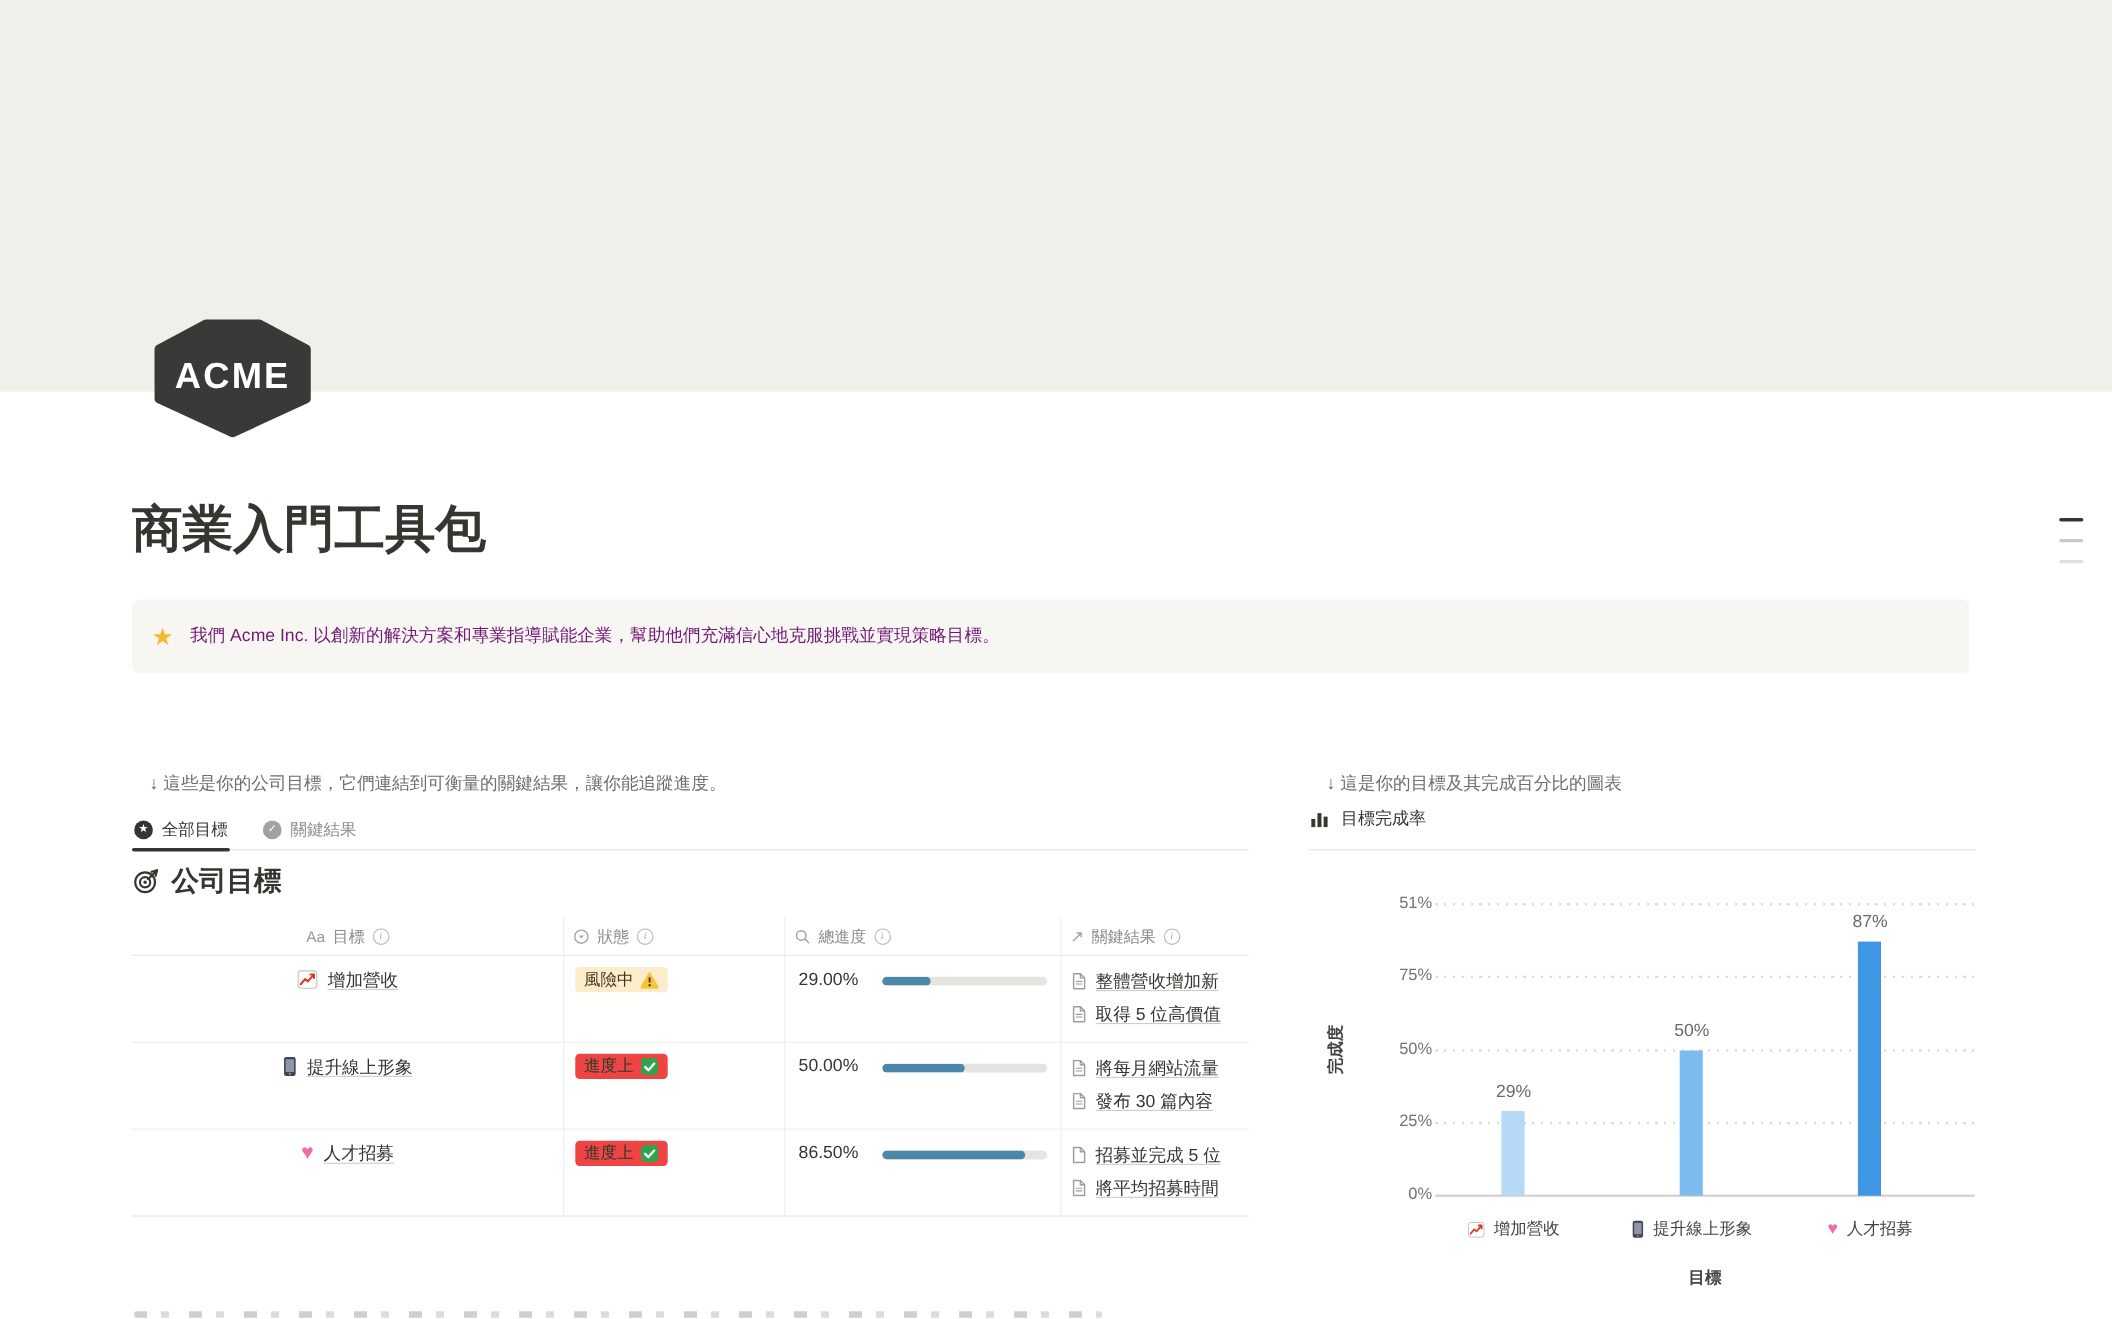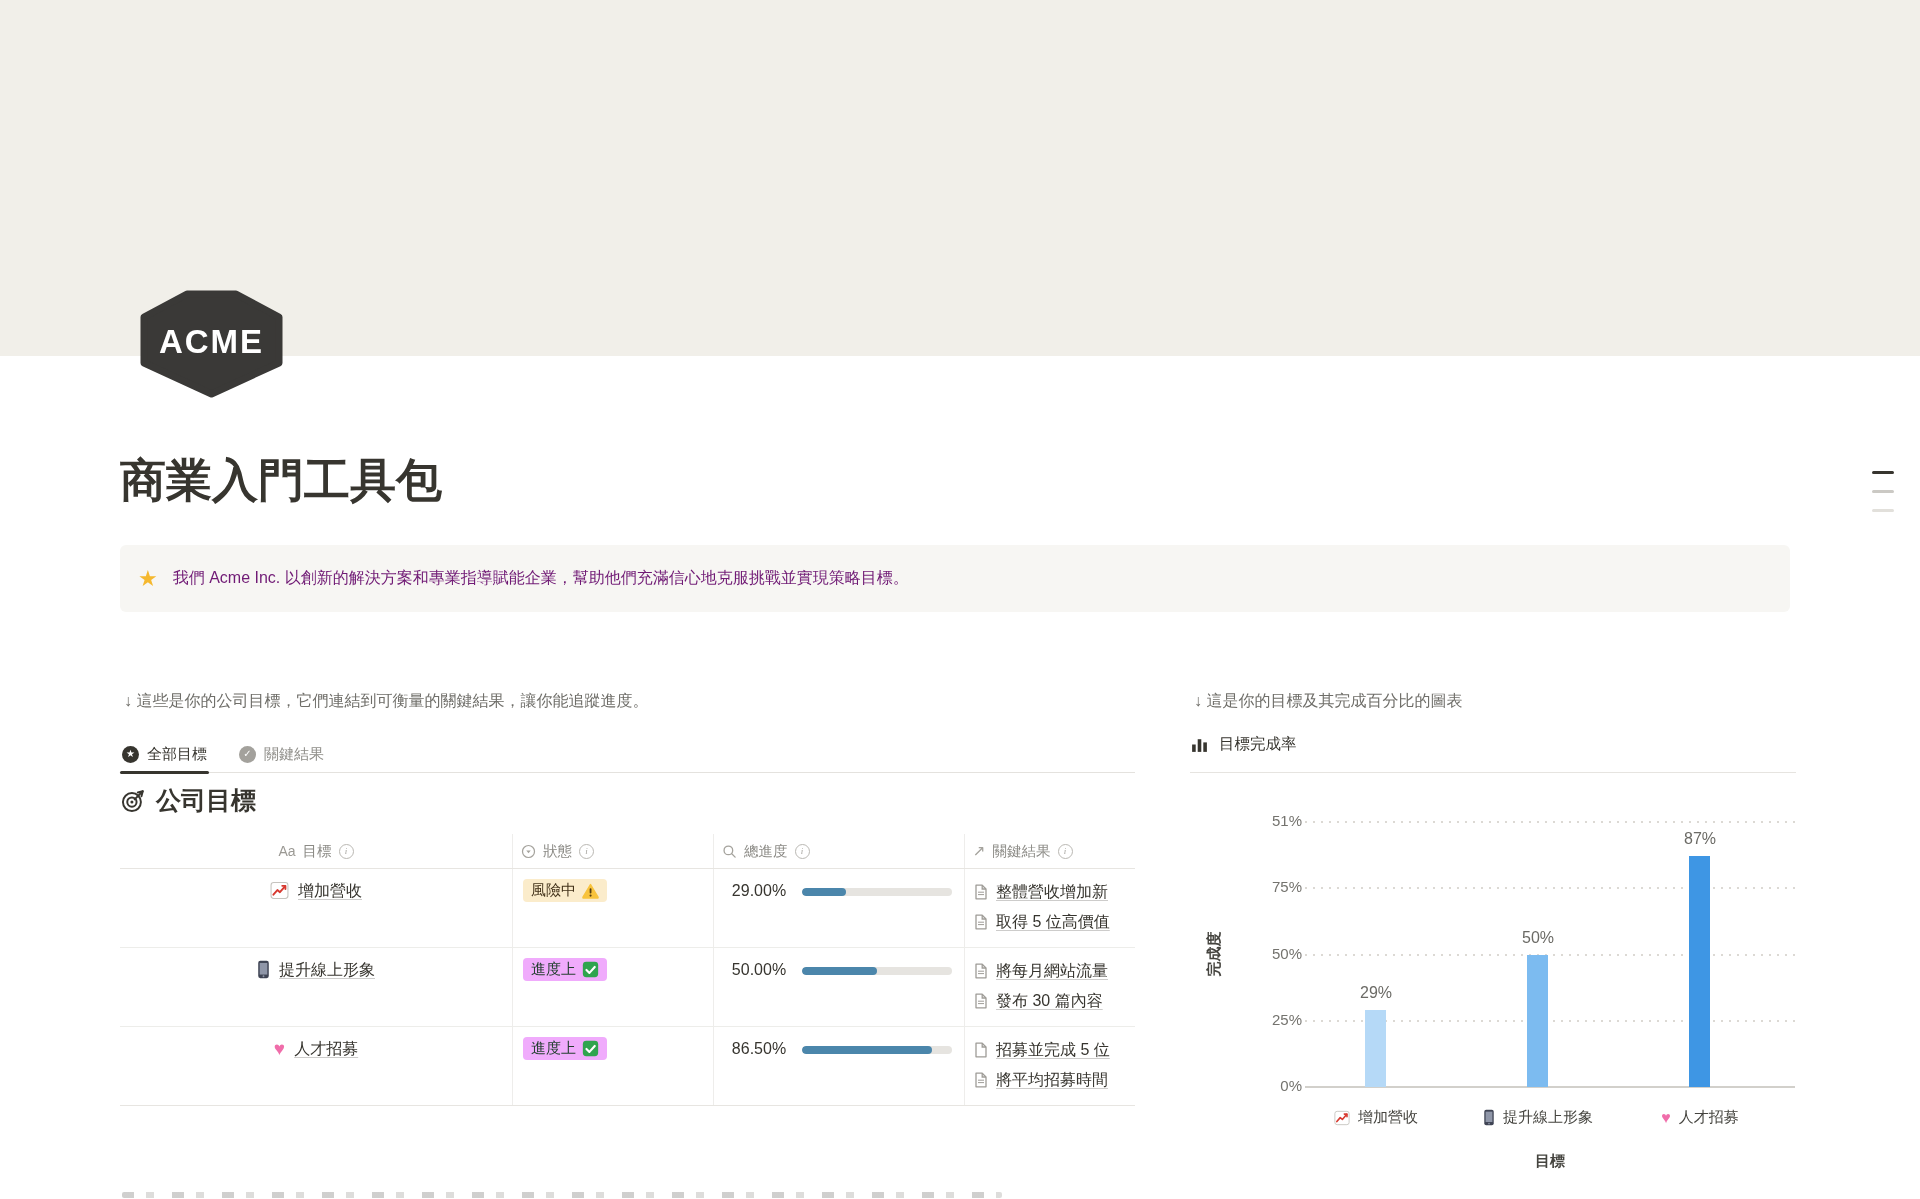--- a/index.html
+++ b/index.html
@@ -20,21 +20,21 @@
   
   .page-title{position:absolute;left:120px;top:452px;font-size:46px;line-height:56px;font-weight:700;color:#37352f;margin:0;}
   
   .callout{position:absolute;left:120px;top:545px;width:1670px;height:67px;background:#f7f6f3;border-radius:6px;
     display:flex;align-items:center;padding:0 18px;box-sizing:border-box;gap:15px;}
   .callout .star{font-size:22px;color:#f5b82e;line-height:1;}
   .callout .ctext{font-size:16px;color:#701a75;}
   
   .col-left{position:absolute;left:120px;top:684px;width:1015px;}
   .col-right{position:absolute;left:1190px;top:684px;width:606px;height:515px;}
-  .desc{position:absolute;left:0;top:0;font-size:16px;line-height:26px;color:#6f6e69;white-space:nowrap;margin:4px;}
+  .desc{position:absolute;left:0;top:0;font-size:16px;line-height:26px;color:#6f6e69;white-space:nowrap;margin:16px;}
   
   .tabs{position:absolute;left:0;top:48px;width:1015px;height:40px;border-bottom:1px solid #e4e2de;display:flex;gap:28px;}
   .tab{display:inline-flex;align-items:center;gap:8px;font-size:15px;padding:4px 2px 0 2px;position:relative;cursor:pointer;}
   .tab.active{color:#37352f;font-weight:500;}
   .tab.inactive{color:#8f8e89;}
   .tab.active::after{content:"";position:absolute;left:0;right:0;bottom:-2px;height:3px;background:#37352f;border-radius:2px;}
   .circ{width:17px;height:17px;border-radius:50%;display:inline-flex;align-items:center;justify-content:center;color:#fff;font-size:10px;line-height:1;}
   .circ.star-c{background:#37352f;}
   .circ.check-c{background:#a3a19c;}
   
@@ -48,22 +48,22 @@
   .trow:last-child{border-bottom:1px solid #e7e5e1;}
   .c1{width:392px;box-sizing:border-box;justify-content:center;}
   .c2{width:201px;box-sizing:border-box;border-left:1px solid #eeedeb;}
   .c3{width:251px;box-sizing:border-box;border-left:1px solid #eeedeb;}
   .c4{flex:1;min-width:0;box-sizing:border-box;border-left:1px solid #eeedeb;overflow:hidden;}
   .cell-goal{display:flex;align-items:center;gap:9px;padding:12px 8px 0 8px;align-items:flex-start;}
   .goal-name{color:#37352f;text-decoration:underline;text-decoration-color:rgba(55,53,47,.25);text-underline-offset:3px;cursor:pointer;}
   .cell-status{padding:10px 0 0 10px;}
   .badge{display:inline-flex;align-items:center;gap:6px;padding:2px 8px;border-radius:4px;font-size:15px;cursor:pointer;}
   .badge.warning{background:#fbeccb;color:#43321a;}
-  .badge.success{background:#f0abfc;color:#1f3d2b;}
-  .cell-progress{display:flex;align-items:center;gap:10px;padding:12px 12px 0 12px;align-items:flex-start;text-align:center;}
+  .badge.success{background:#ef4444;color:#1f3d2b;}
+  .cell-progress{display:flex;align-items:center;gap:10px;padding:12px 12px 0 12px;align-items:flex-start;}
   .pct{width:66px;color:#37352f;padding-top:1px;}
   .track{flex:1;height:8px;border-radius:4px;background:#e6e4e0;margin-top:7px;overflow:hidden;}
   .fill{height:100%;border-radius:4px;background:#4b86ab;}
   .cell-kr{padding:10px 0 0 9px;}
   .kr{display:flex;align-items:center;gap:8px;height:26px;margin-bottom:4px;white-space:nowrap;cursor:pointer;}
   .kr span{text-decoration:underline;text-decoration-color:rgba(55,53,47,.25);text-underline-offset:3px;color:#37352f;}
   .info{width:13px;height:13px;min-width:13px;border:1px solid #bab8b3;border-radius:50%;display:inline-flex;align-items:center;justify-content:center;
     color:#a7a5a0;font-size:9px;font-family:"Liberation Serif",serif;font-style:italic;}
   .info::after{content:"i";}
   .aa{color:#9b9994;font-size:14px;}

